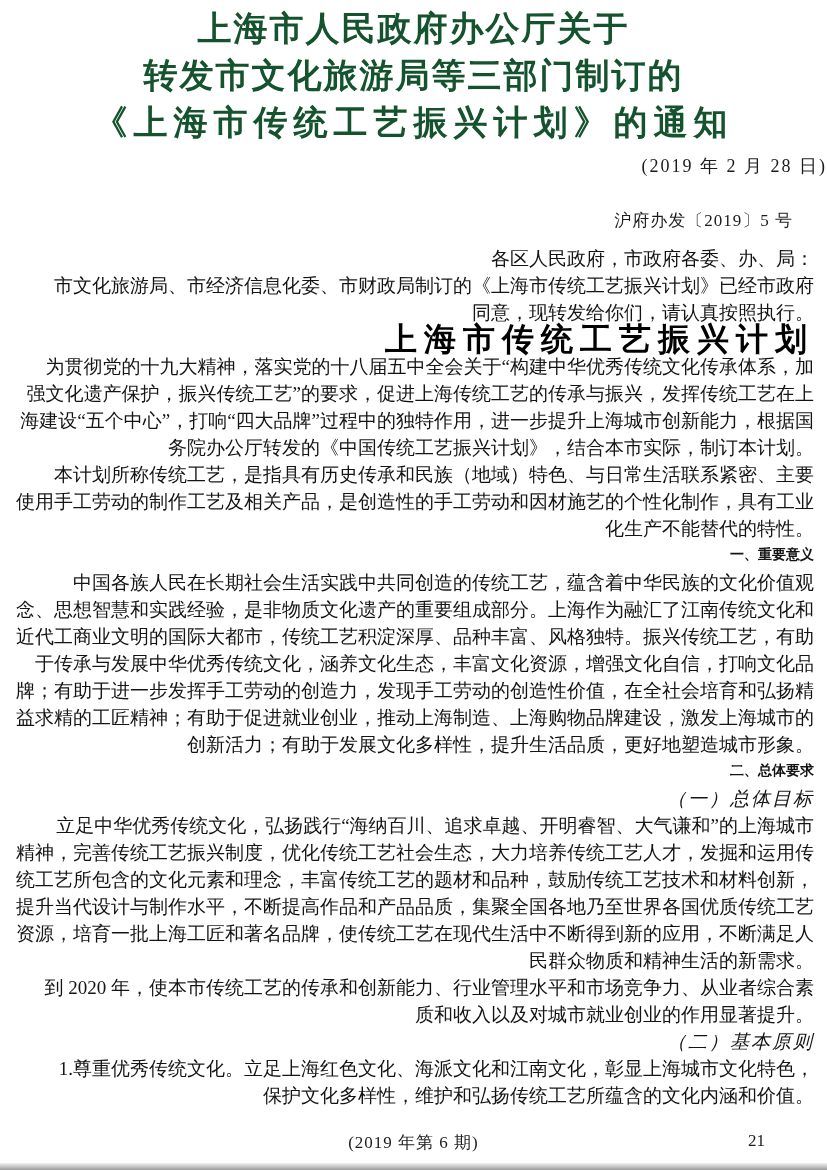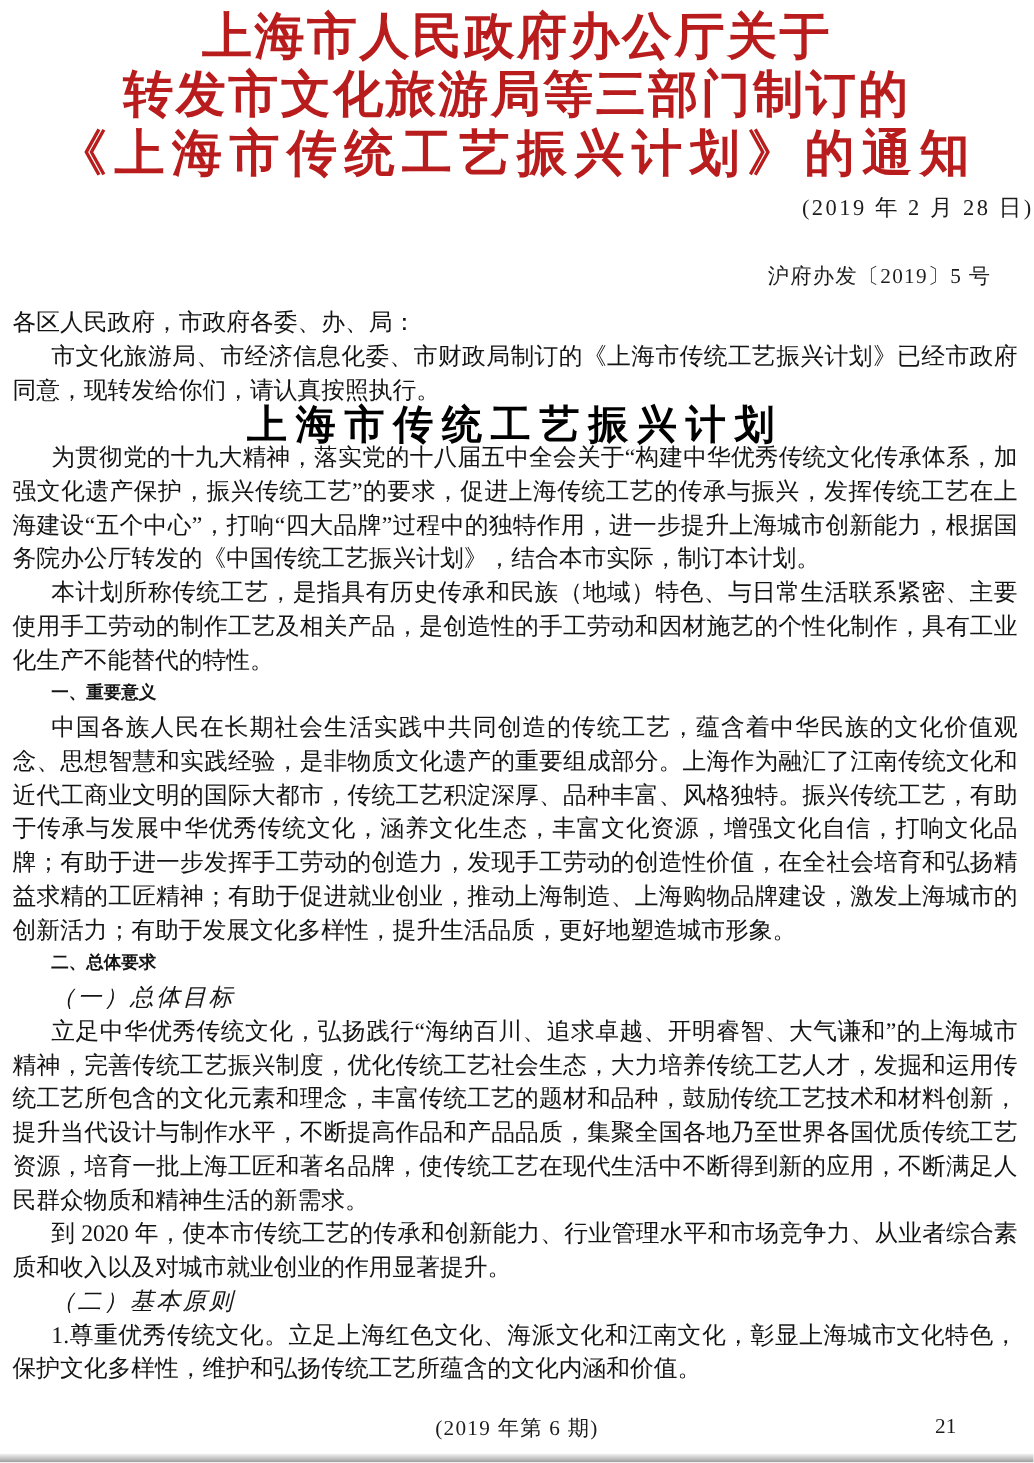--- a/index.html
+++ b/index.html
@@ -16,24 +16,24 @@
     color: #121212;
     font-family: "Liberation Serif", "DejaVu Serif", serif;
     overflow: hidden;
     box-sizing: border-box;
     padding-top: 5px;
   }
   
   .doc-title {
     text-align: center;
     font-weight: bold;
-    font-size: 40px;
+    font-size: 34px;
     line-height: 47px;
     letter-spacing: 2px;
-    color: #b91c1c;
+    color: #14532d;
   }
   .doc-title .t-line:nth-child(3) {
     letter-spacing: 6px;
   }
   .doc-date {
     text-align: right;
     font-size: 18px;
     letter-spacing: 2px;
     margin-top: 8px;
     color: #1c1c1c;
@@ -51,20 +51,21 @@
   .body-text {
     margin-top: 13px;
     padding: 0 13px 0 10px;
     font-size: 19px;
     line-height: 27px;
     text-align: justify;
     color: #141414;
   }
   .body-text p {
     margin: 0;
+    text-align: right;
   }
   .salutation {
     text-indent: 0;
   }
   .para {
     text-indent: 31px;
   }
   .heading {
     text-indent: 31px;
     font-weight: bold;

